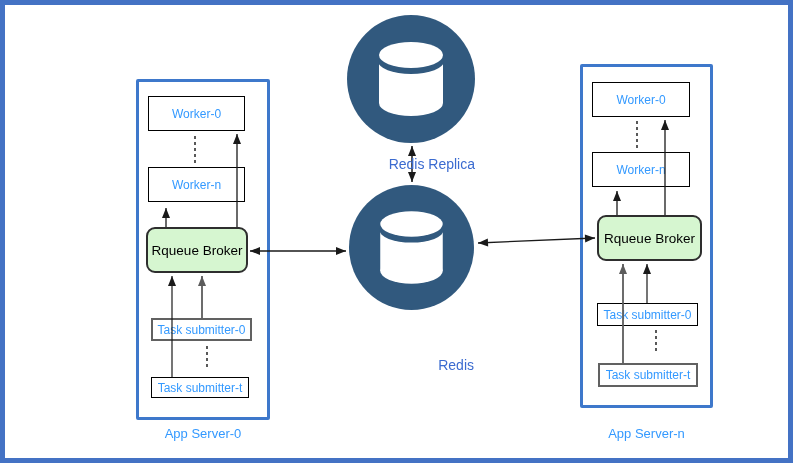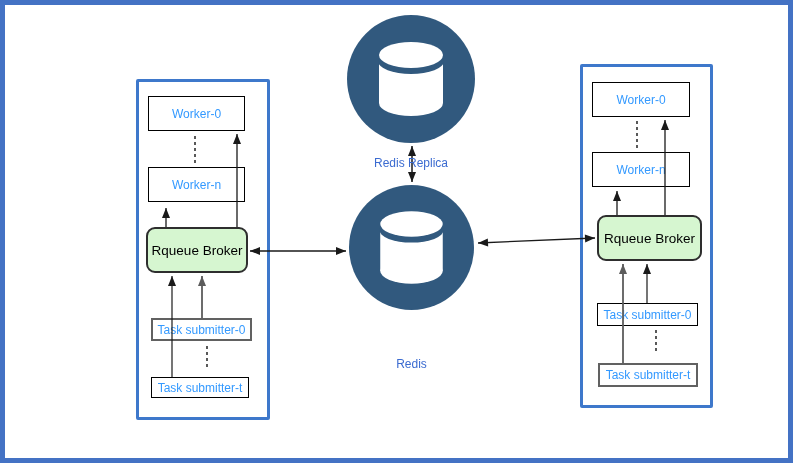--- a/index.html
+++ b/index.html
@@ -22,43 +22,45 @@
   .broker{
     background:var(--broker-fill,#D6F6D0);
     border:2px solid var(--broker-border,#2E2E2E);
     border-radius:9px;color:#000;font-size:13.5px;
     display:flex;align-items:center;justify-content:center;z-index:1;
   }
   .caption{
     color:var(--node-text,#3399FF);font-size:13px;text-align:center;z-index:3;
   }
   .redis-caption{
-    color:var(--redis-text,#3B6BD0);font-size:12px;text-align:center;z-index:3;
+    color:var(--redis-text,#3B6BD0);font-size:14px;text-align:right;z-index:3;
   }
   .wires{position:absolute;left:0;top:0;width:793px;height:463px;z-index:2;pointer-events:none;}
   .db-circle{z-index:1;}
 </style>
 </head>
 <body>
 
 <div class="canvas">
 
   <div class="abs server-box" style="left:131px;top:74px;width:134px;height:341px;"></div>
   <div class="abs node" style="left:143px;top:91px;width:97px;height:35px;">Worker-0</div>
   <div class="abs node" style="left:143px;top:162px;width:97px;height:35px;">Worker-n</div>
   <div class="abs broker" style="left:141px;top:222px;width:102px;height:46px;">Rqueue Broker</div>
   <div class="abs node gray-border" style="left:146px;top:313px;width:101px;height:23px;">Task submitter-0</div>
   <div class="abs node" style="left:146px;top:372px;width:98px;height:21px;">Task submitter-t</div>
+  <div class="abs caption" style="left:131px;top:421px;width:134px;">App Server-0</div>
 
   <div class="abs server-box" style="left:575px;top:59px;width:133px;height:344px;"></div>
   <div class="abs node" style="left:587px;top:77px;width:98px;height:35px;">Worker-0</div>
   <div class="abs node" style="left:587px;top:147px;width:98px;height:35px;">Worker-n</div>
   <div class="abs broker" style="left:592px;top:210px;width:105px;height:46px;">Rqueue Broker</div>
   <div class="abs node" style="left:592px;top:298px;width:101px;height:23px;">Task submitter-0</div>
   <div class="abs node gray-border" style="left:593px;top:358px;width:100px;height:24px;">Task submitter-t</div>
+  <div class="abs caption" style="left:575px;top:421px;width:133px;">App Server-n</div>
 
   <div class="abs db-circle" style="left:342px;top:10px;width:128px;height:128px;">
     <svg width="128" height="128" viewBox="0 0 128 128">
       <circle cx="64" cy="64" r="64" fill="var(--circle-fill,#31597E)"></circle>
       <ellipse cx="64" cy="88" rx="32" ry="13" fill="#fff"></ellipse>
       <rect x="32" y="46" width="64" height="42" fill="#fff"></rect>
       <ellipse cx="64" cy="46" rx="33" ry="13" fill="var(--circle-fill,#31597E)"></ellipse>
       <ellipse cx="64" cy="40" rx="32" ry="13" fill="#fff"></ellipse>
     </svg>
   </div>

